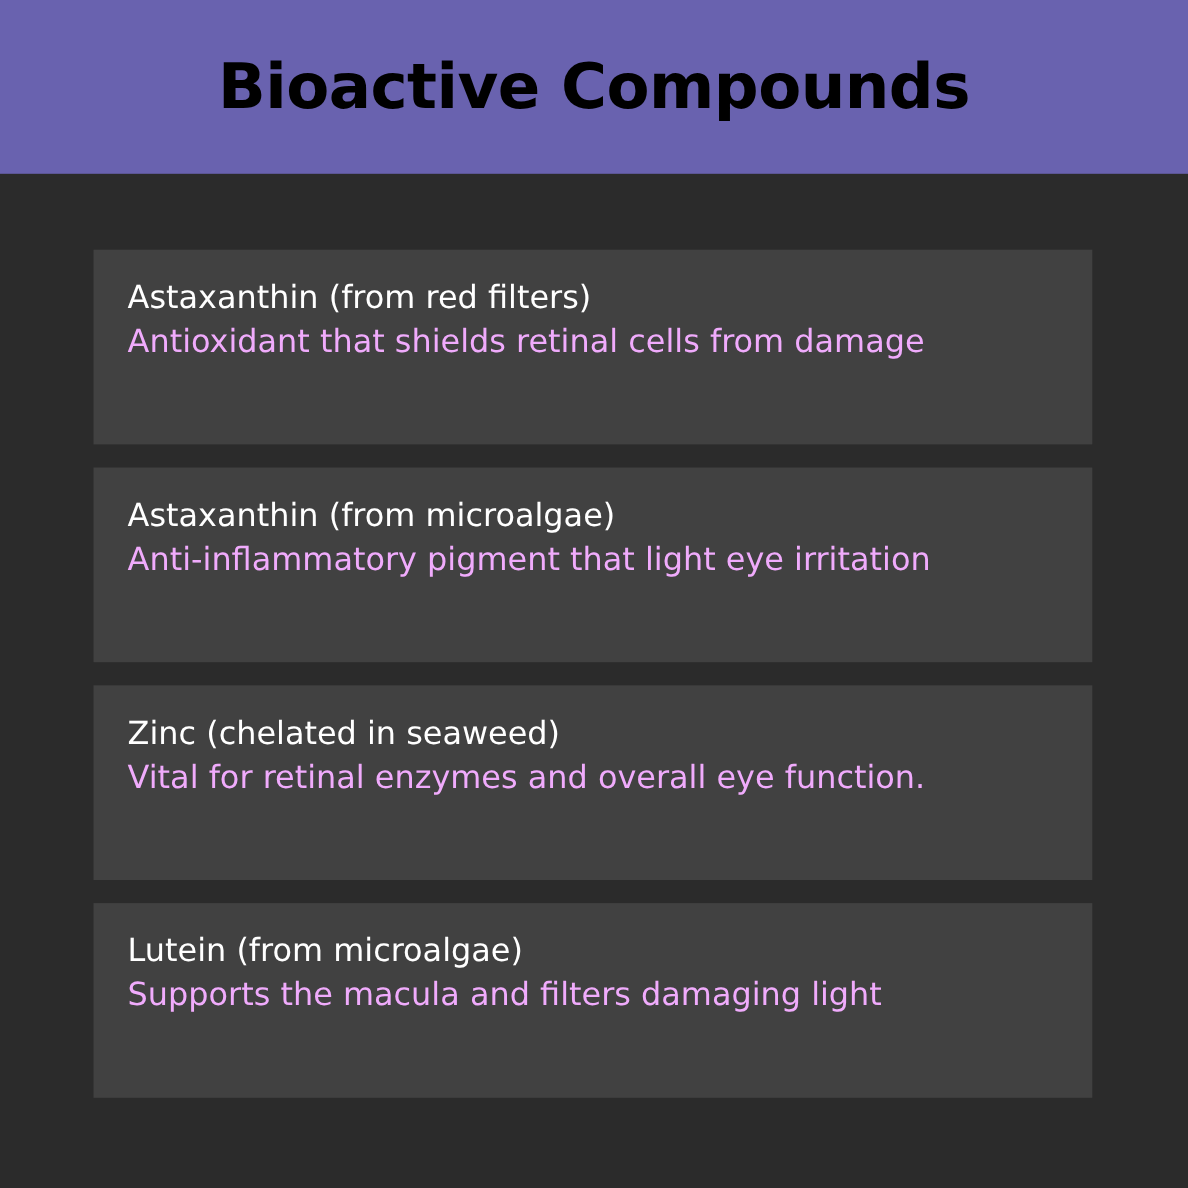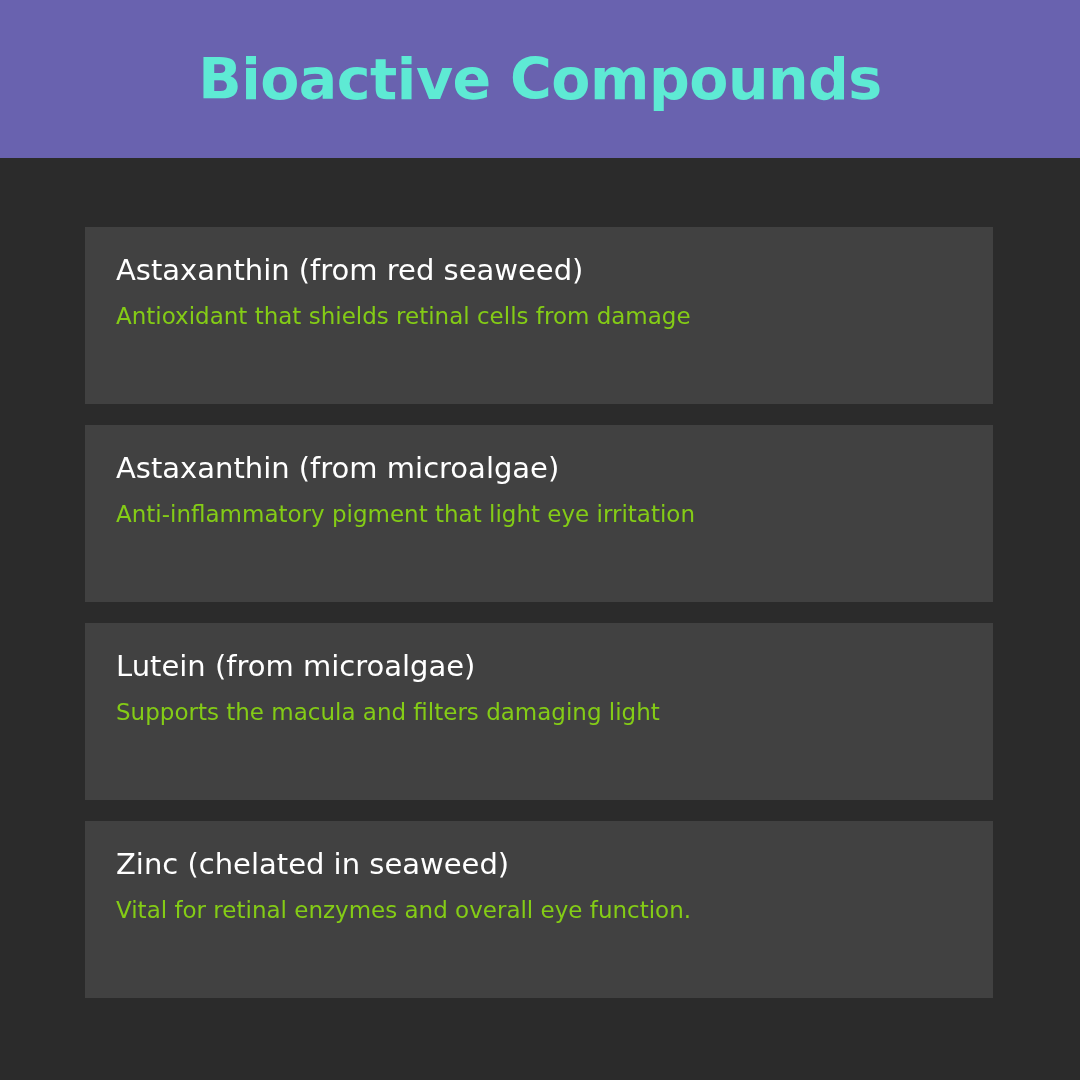--- a/index.html
+++ b/index.html
@@ -24,21 +24,21 @@
   #header-band {
     width: 100%;
     height: 158px;
     background: #6962af;
     display: flex;
     align-items: center;
     justify-content: center;
     flex: 0 0 auto;
   }
   #header-title {
-    color: #5eead4;
+    color: #000000;
     font-size: 57px;
     font-weight: 700;
     letter-spacing: -0.5px;
     line-height: 1;
     text-align: center;
     font-family: "DejaVu Sans", "Liberation Sans", sans-serif;
   }
   #cards-region {
     flex: 1 1 auto;
     padding: 69px 87px 82px 85px;
@@ -58,54 +58,54 @@
     justify-content: flex-start;
   }
   .compound-name {
     color: #ffffff;
     font-size: 29px;
     font-weight: 400;
     line-height: 1.32;
     white-space: nowrap;
   }
   .compound-desc {
-    color: #84cc16;
-    font-size: 23px;
+    color: #f0abfc;
+    font-size: 29px;
     font-weight: 400;
     line-height: 1.32;
-    margin-top: 12px;
+    margin-top: 2px;
     white-space: nowrap;
   }
 </style>
 </head>
 <body>
 
 <div id="page">
 
   <div id="header-band">
     <h1 id="header-title">Bioactive Compounds</h1>
   </div>
 
   <div id="cards-region">
 
     <div class="compound-card">
-      <div class="compound-name">Astaxanthin (from red seaweed)</div>
+      <div class="compound-name">Astaxanthin (from red filters)</div>
       <div class="compound-desc">Antioxidant that shields retinal cells from damage</div>
     </div>
 
 
     <div class="compound-card">
       <div class="compound-name">Astaxanthin (from microalgae)</div>
       <div class="compound-desc">Anti-inflammatory pigment that light eye irritation</div>
     </div>
 
     <div class="compound-card">
-      <div class="compound-name">Lutein (from microalgae)</div>
-      <div class="compound-desc">Supports the macula and filters damaging light</div>
+      <div class="compound-name">Zinc (chelated in seaweed)</div>
+      <div class="compound-desc">Vital for retinal enzymes and overall eye function.</div>
     </div>
 
     <div class="compound-card">
-      <div class="compound-name">Zinc (chelated in seaweed)</div>
-      <div class="compound-desc">Vital for retinal enzymes and overall eye function.</div>
+      <div class="compound-name">Lutein (from microalgae)</div>
+      <div class="compound-desc">Supports the macula and filters damaging light</div>
     </div>
 
   </div>
 </div>
 
 </body></html>

